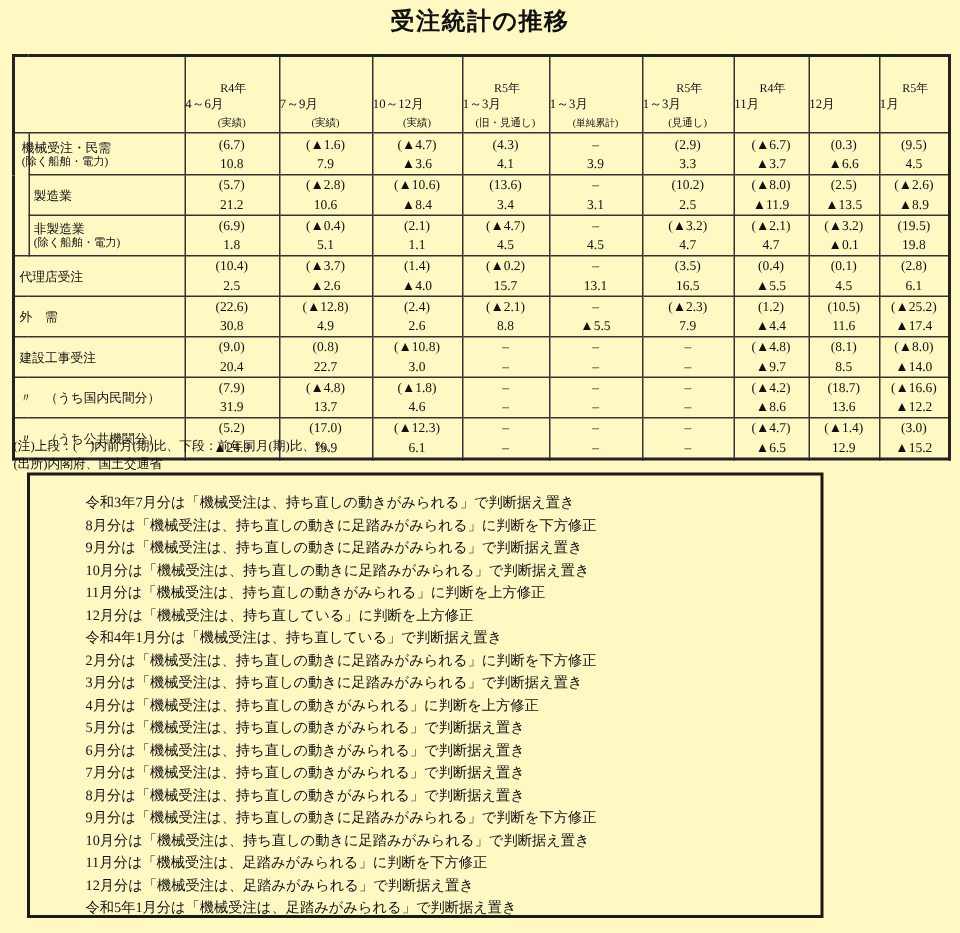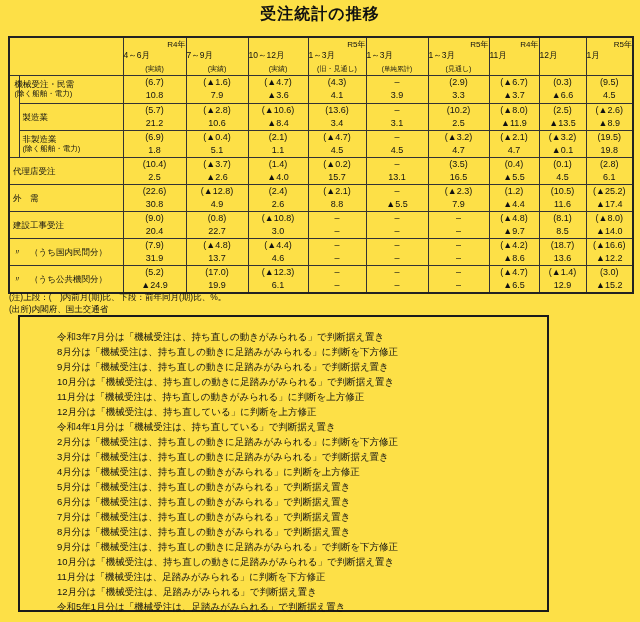--- a/index.html
+++ b/index.html
@@ -1,33 +1,33 @@
 <!DOCTYPE html>
 <html><head>
 <meta charset="utf-8">
 <style>
   html,body{margin:0;padding:0;background:#fff;}
-  .page{position:relative;width:640px;height:622px;background:#fde047;overflow:hidden;
-        font-family:Liberation Sans, sans-serif;color:#111;}
+  .page{position:relative;width:640px;height:622px;background:#fef9c3;overflow:hidden;
+        font-family:Liberation Serif, serif;color:#111;}
   .title{position:absolute;top:4px;left:0;width:640px;margin:0;text-align:center;
          font-size:16px;font-weight:bold;letter-spacing:1px;}
   table.stats{position:absolute;left:8px;top:36px;width:624px;border-collapse:collapse;
               table-layout:fixed;border:2px solid #222;}
   table.stats td{border:1px solid #333;padding:0;vertical-align:middle;overflow:visible;}
   td.colA{border-right:0 none;border-top:1px solid #333;border-bottom:1px solid #333;}
   td.lbl{font-size:8.5px;line-height:10px;text-align:left;}
   td.lbl .lt{padding-left:3px;white-space:nowrap;}
   td.lbl .sub{font-size:7.5px;color:#111;padding-left:3px;white-space:nowrap;}
   td.lbl-span1{border-left:0 none;}
   td.lbl-span1 .pull{margin-left:-8px;}
   tr.r1{height:28px;margin-top:31px;}
   tr.rr{height:27px;}
   thead tr{height:38px;}
   td.hd{vertical-align:top;font-size:8.5px;line-height:11px;}
-  td.hd .yr{text-align:right;padding:1px 0 0 2px;height:11px;font-size:8px;}
+  td.hd .yr{text-align:center;padding:15px 0 0 2px;height:11px;font-size:8px;}
   td.hd .pd{text-align:left;height:13px;font-size:8.5px;}
   td.hd .nt{text-align:center;font-size:7px;height:11px;}
   td.hd .nt.sm{font-size:6.5px;}
   td.val{font-size:9px;text-align:center;}
   td.val .u{height:13px;line-height:13px;}
   td.val .l{height:13px;line-height:13px;}
   td.thickL{border-left:2px solid #222;}
   .notes{position:absolute;left:9px;top:292px;font-size:8.5px;line-height:11.5px;}
   .jbox{position:absolute;left:18px;top:315px;width:531px;height:297px;
         border:2px solid #1a1a1a;box-sizing:border-box;padding:12px 0 0 37px;}
@@ -359,21 +359,21 @@
           </td>
           <td class="val">
             <div class="u">(7.9)</div>
             <div class="l">31.9</div>
           </td>
           <td class="val">
             <div class="u">(▲4.8)</div>
             <div class="l">13.7</div>
           </td>
           <td class="val">
-            <div class="u">(▲4.4)</div>
+            <div class="u">(▲1.8)</div>
             <div class="l">4.6</div>
           </td>
           <td class="val thickL">
             <div class="u">–</div>
             <div class="l">–</div>
           </td>
           <td class="val">
             <div class="u">–</div>
             <div class="l">–</div>
           </td>

